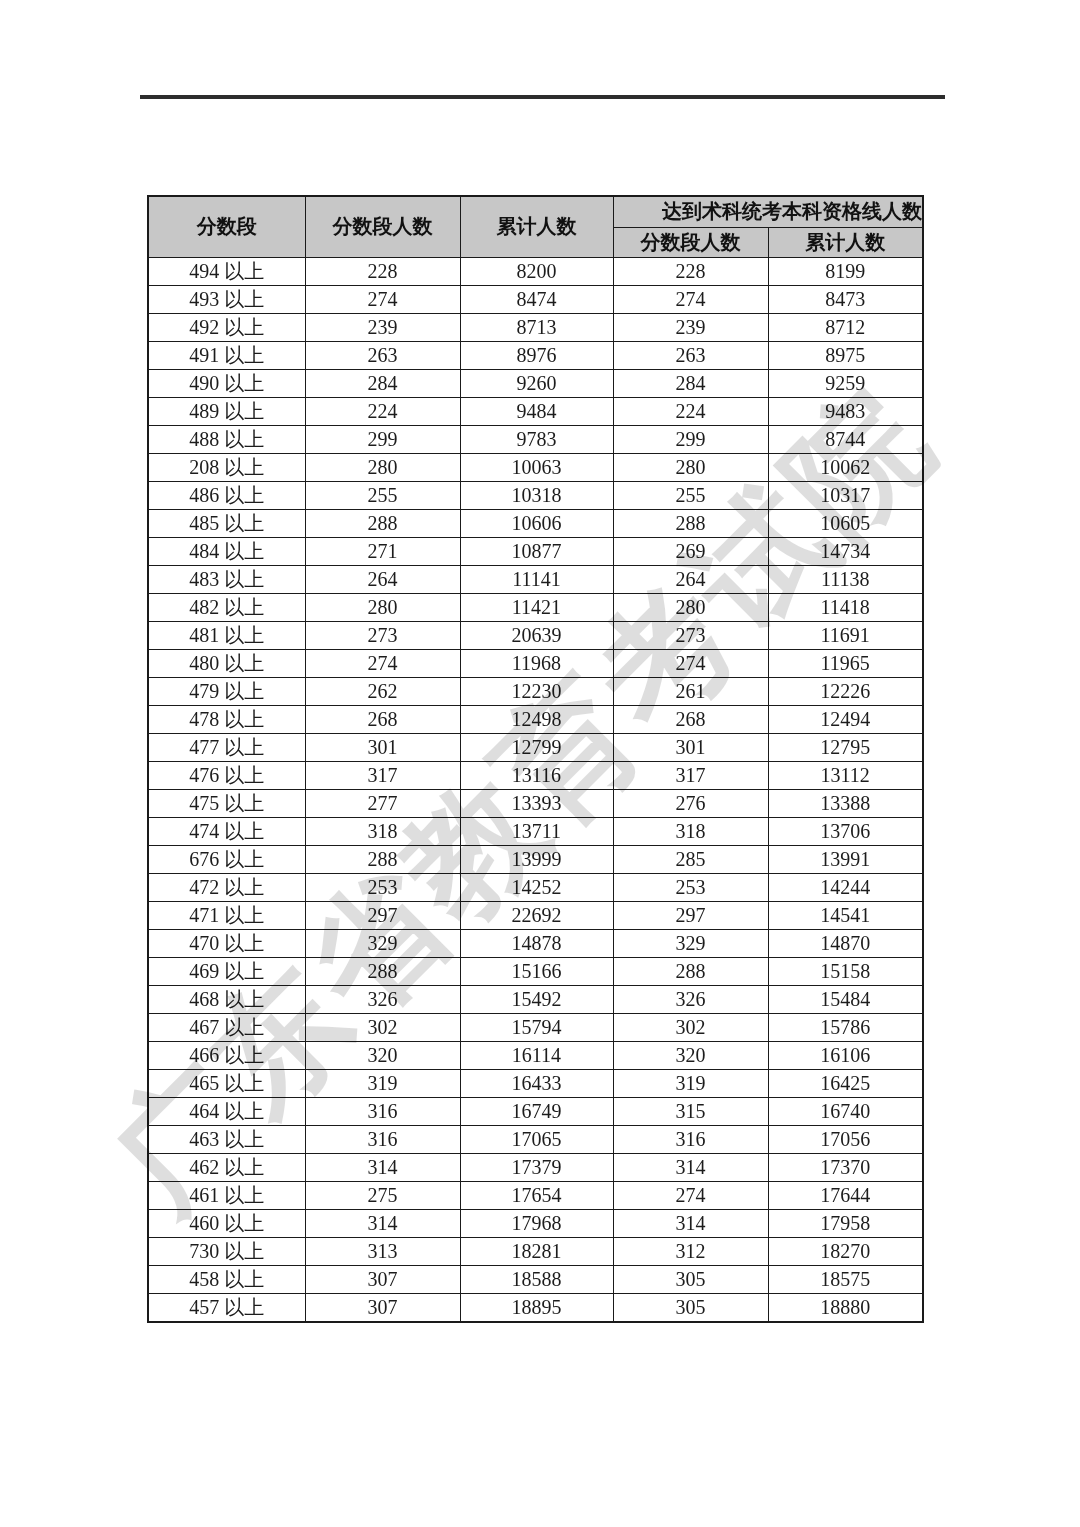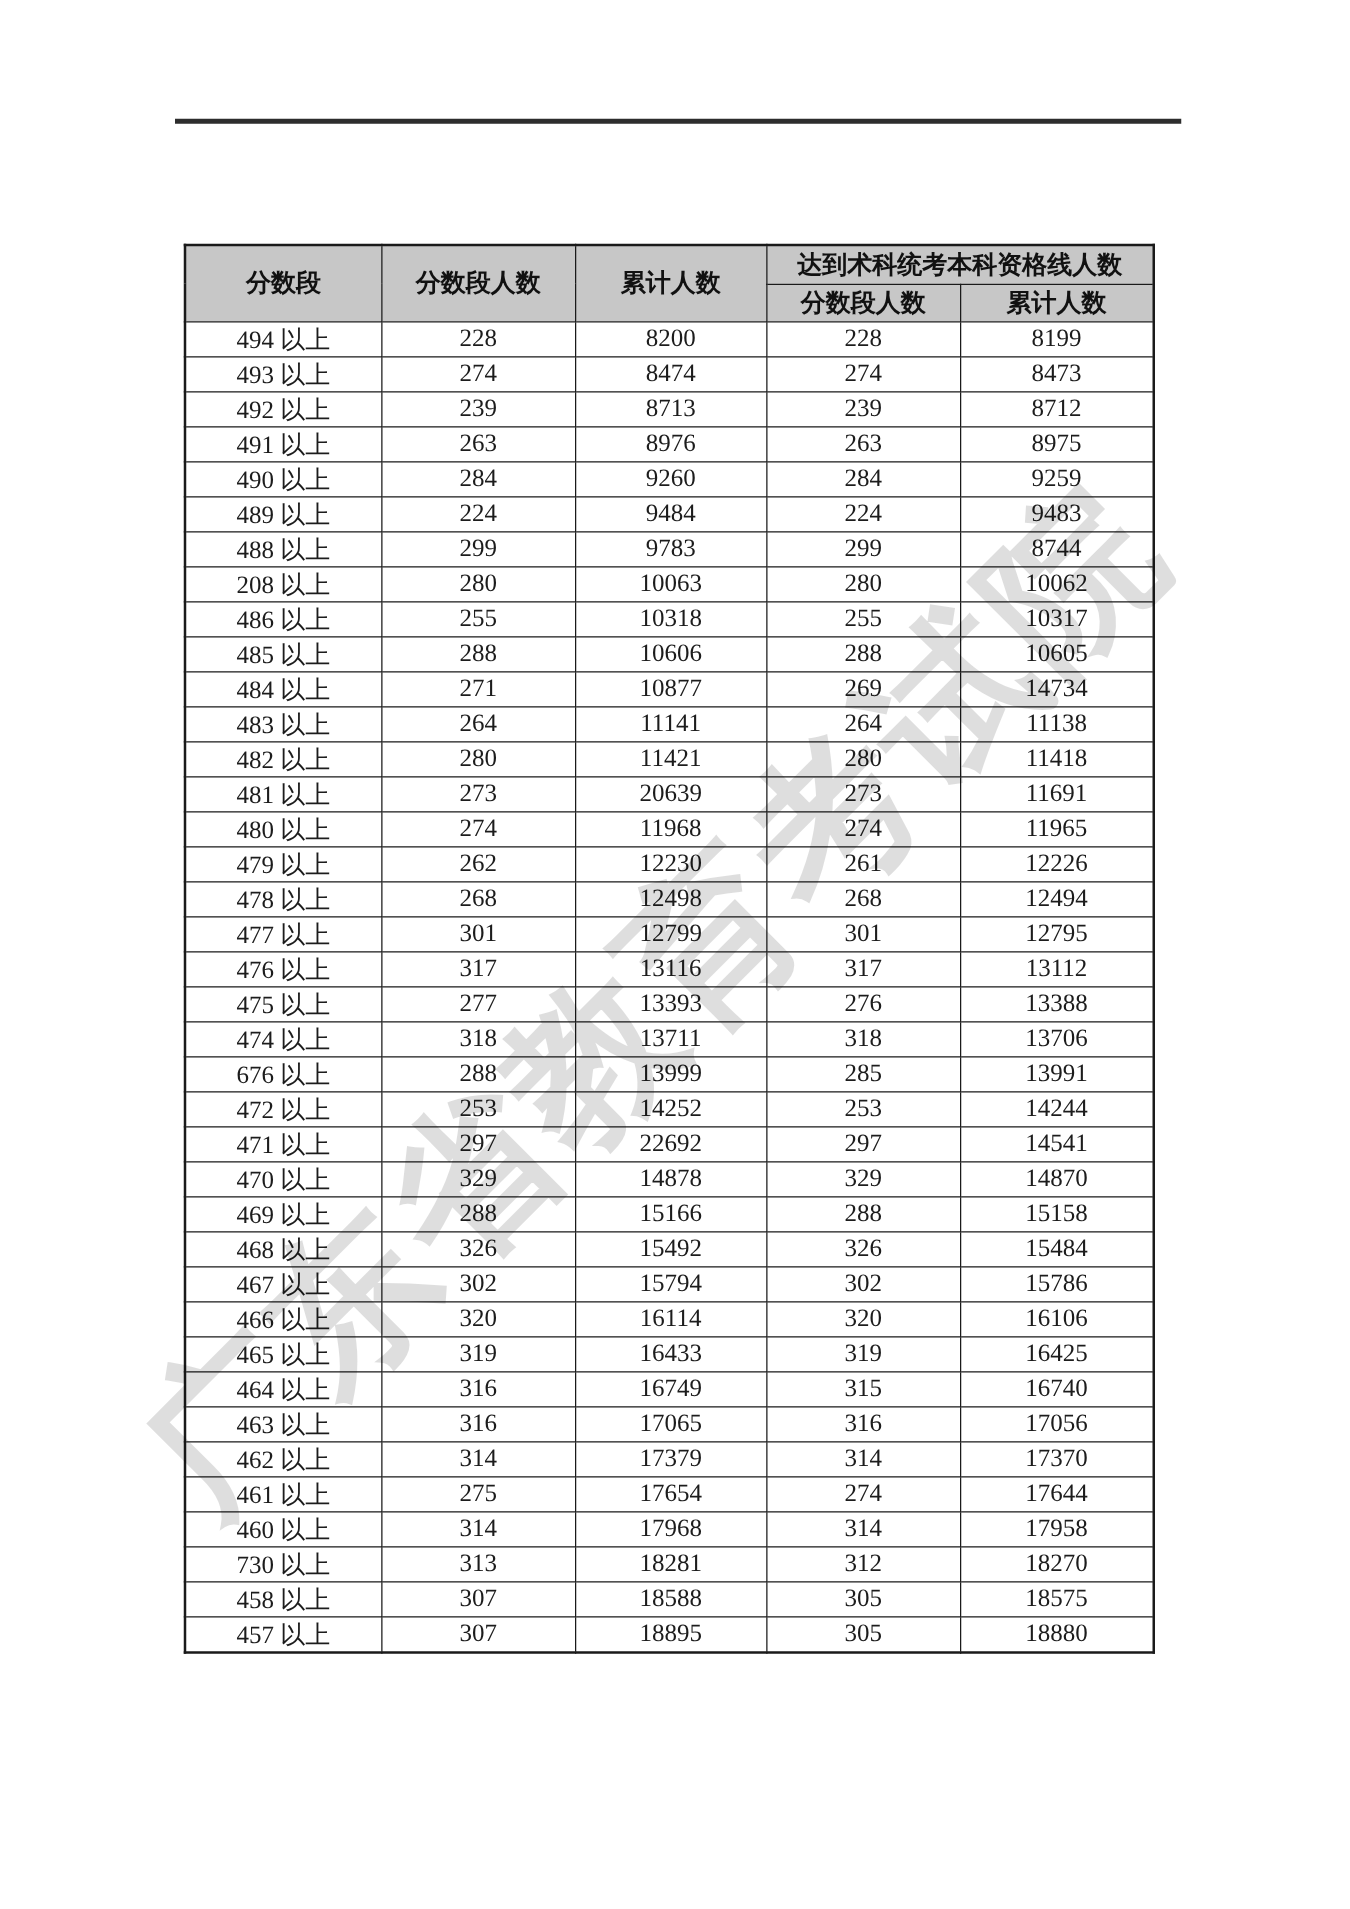--- a/index.html
+++ b/index.html
@@ -62,20 +62,21 @@
     font-weight: 700;
     font-size: 20px;
     color: #111111;
     text-align: center;
     vertical-align: middle;
     height: 30px;
     padding: 0;
   }
   table.score-table th.group-header {
     height: 31px;
+    text-align: right;
   }
   table.score-table td {
     border: 1px solid var(--border-color);
     font-size: 20px;
     color: var(--text-color);
     text-align: center;
     vertical-align: middle;
     height: 28px;
     padding: 0;
     background: transparent;

